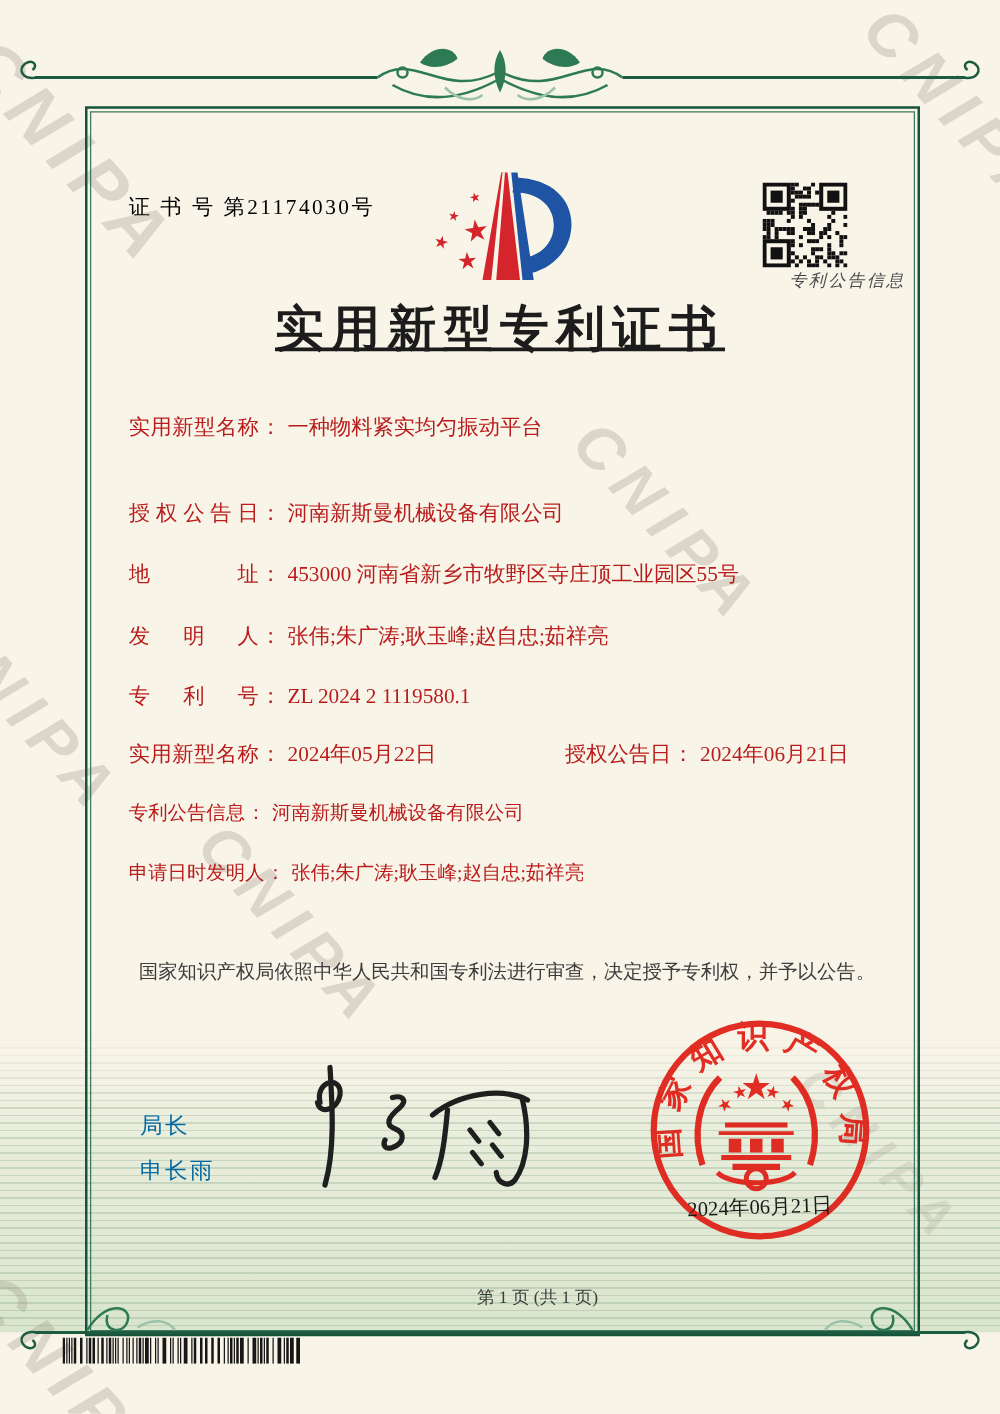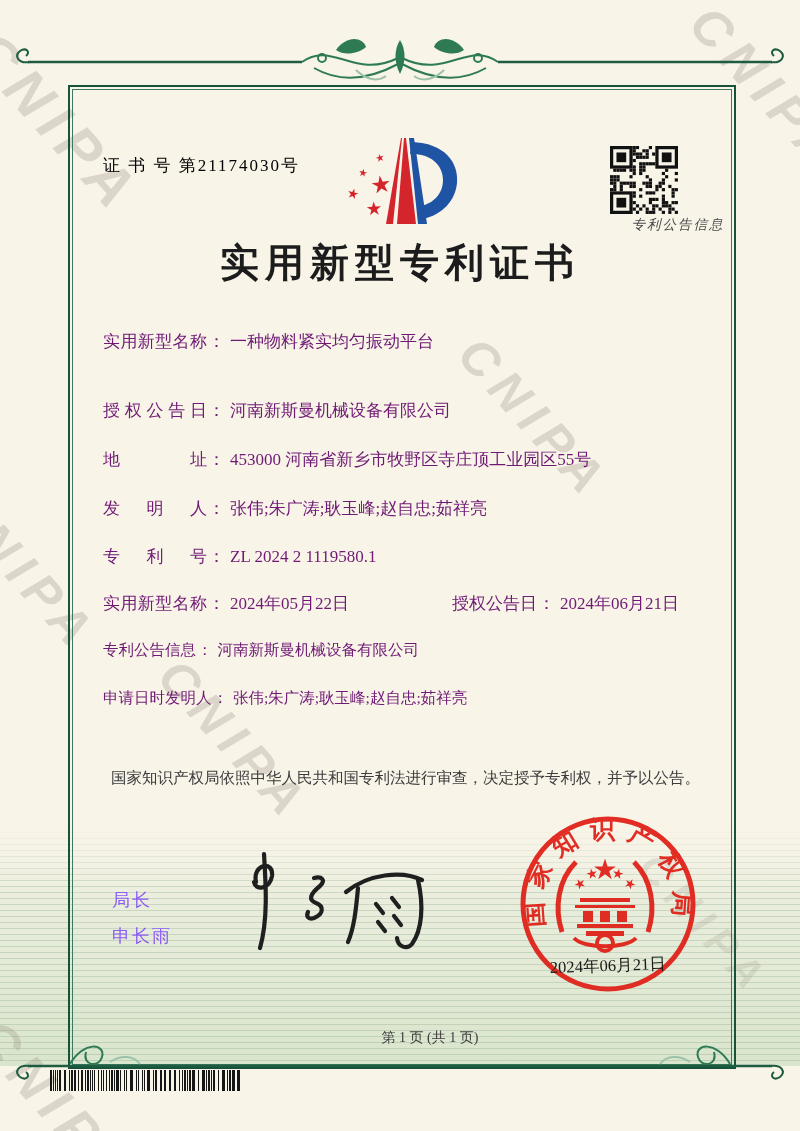--- a/index.html
+++ b/index.html
@@ -31,33 +31,33 @@
   }
   
   .frame{position:absolute;z-index:2;left:68px;top:85px;width:664px;height:980px;
     border:2px solid #17523b;}
   .frame::after{content:"";position:absolute;inset:2px;border:1px solid #3c7a5f;}
   .ornament{position:absolute;z-index:3;left:0;}
   
   .content-el{position:absolute;z-index:4;}
   .certno{left:103px;top:138px;font-size:17px;letter-spacing:2px;color:#000000;margin-top:16px;}
   .title{left:0;top:236px;width:800px;text-align:center;font-size:39px;font-weight:bold;
-         letter-spacing:6px;color:#1c1c1c;}
+         letter-spacing:6px;color:#1c1c1c;text-decoration:underline;}
   .qr-caption{left:598px;top:216px;width:96px;text-align:center;font-size:13.5px;
               letter-spacing:2px;color:#4a4a4a;font-style:italic;margin-left:32px;}
-  .row{position:absolute;z-index:4;left:103px;font-size:17px;white-space:nowrap;color:#701a75;}
+  .row{position:absolute;z-index:4;left:103px;font-size:17px;white-space:nowrap;color:#b91c1c;}
   .row.small{font-size:15.5px;}
   .flabel{display:inline-block;width:104px;text-align:justify;text-align-last:justify;}
   .flabel.auto{width:auto;text-align:left;text-align-last:auto;}
   .colon{padding:0 5px 0 1px;}
   .rcol{position:absolute;left:349px;top:0;}
   .statement{left:80px;top:762px;width:640px;font-size:15.5px;line-height:32px;color:#3c3c3c;}
   .statement .sline{white-space:nowrap;}
   .statement .sline.indent{text-indent:2em;}
-  .signer{font-family:Liberation Serif, serif;color:#8b5cf6;}
+  .signer{font-family:Liberation Serif, serif;color:#0369a1;}
   .signer-title{left:112px;top:888px;font-size:18px;letter-spacing:2px;}
   .signer-name{left:112px;top:924px;font-size:18px;letter-spacing:2px;}
   .footer-page{left:0;top:1029px;width:790px;text-align:center;font-size:14px;color:#3c3c3c;padding-left:35px;}
   svg{display:block;}
 </style>
 </head>
 <body>
 
 <svg width="0" height="0">
   <defs>

